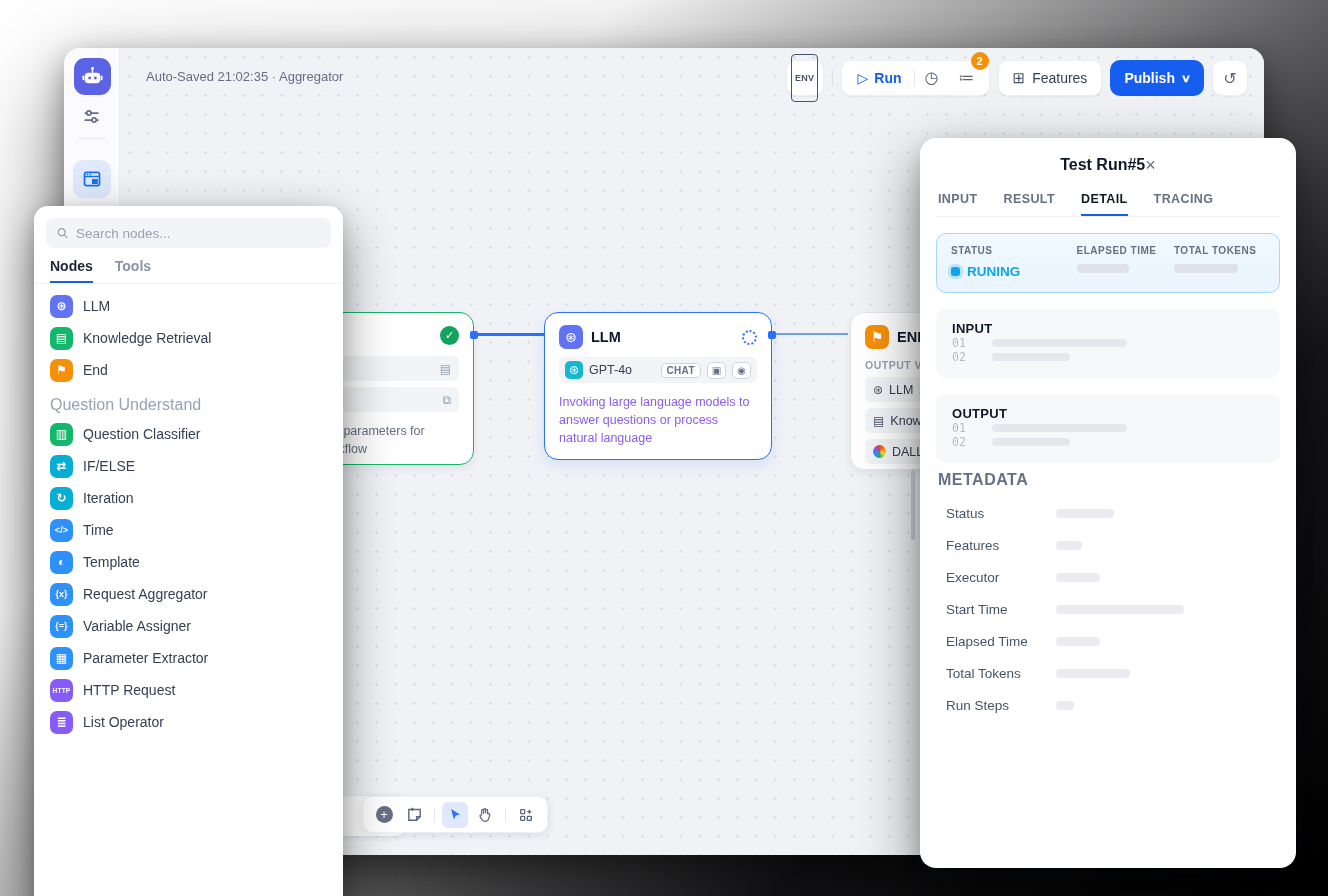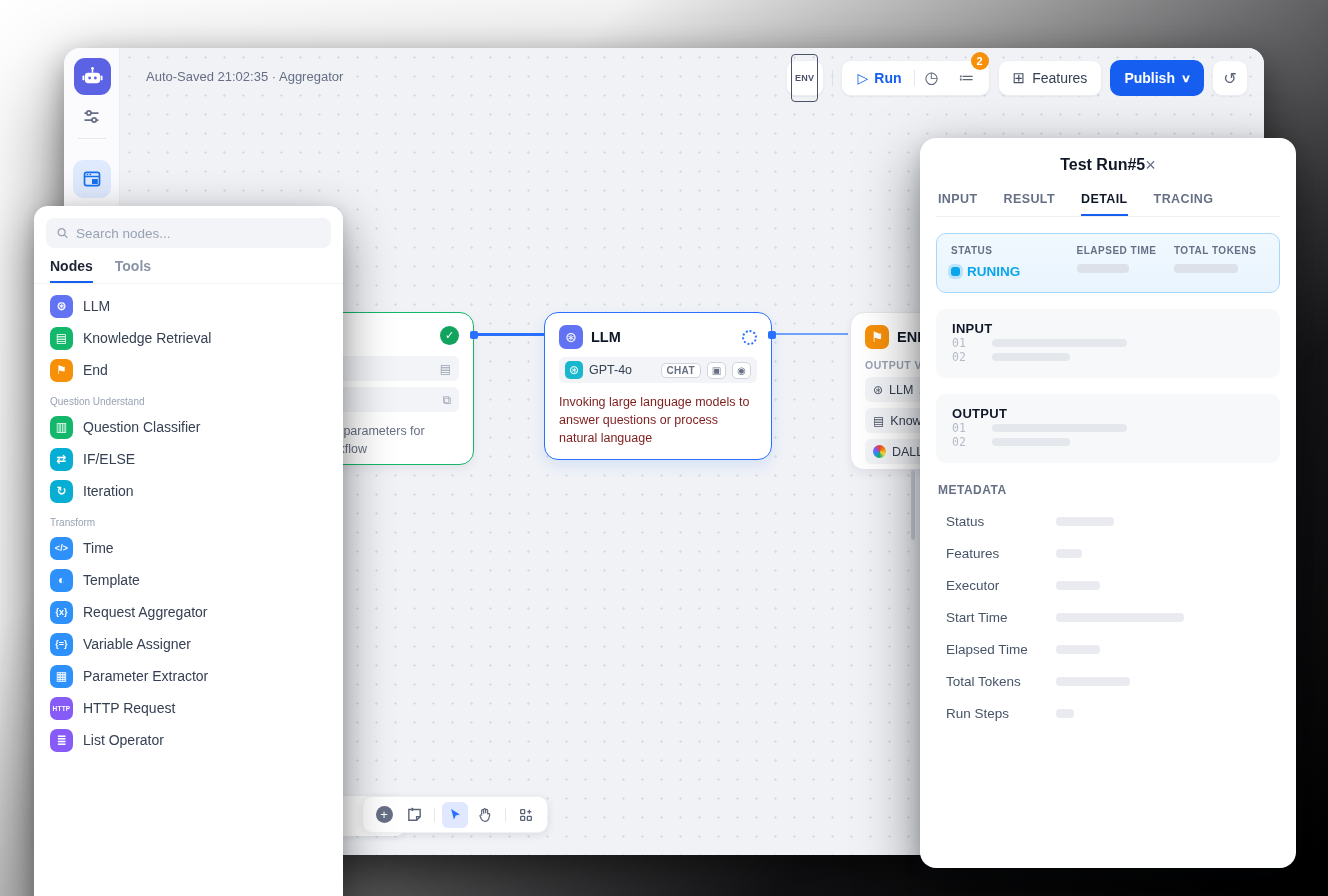--- a/index.html
+++ b/index.html
@@ -76,21 +76,21 @@
     border:2.4px dotted #2970ff; }
   .model-pill { margin:0 14px; height:26px; background:#f2f4f7; border-radius:6px; display:flex;
     align-items:center; gap:6px; padding:0 6px; }
   .openai-ic { width:18px; height:18px; border-radius:5px; background:#17b8ce; color:#fff;
     display:flex; align-items:center; justify-content:center; font-size:12px; }
   .model-name { font-size:12.5px; color:#354052; font-weight:500; }
   .chat-pill { margin-left:auto; border:1px solid #d0d5dd; border-radius:5px; font-size:10px;
     font-weight:600; color:#667085; padding:1px 5px; background:#fff; letter-spacing:.3px;}
   .mini-badge { border:1px solid #d0d5dd; border-radius:5px; font-size:10px; color:#667085;
     padding:1px 4px; background:#fff; line-height:1.3; }
-  .llm-desc { padding:10px 14px 0; font-size:12.5px; color:#7f1d1d; line-height:1.45; }
+  .llm-desc { padding:10px 14px 0; font-size:12.5px; color:#8b5cf6; line-height:1.45; }
   .port { position:absolute; width:8px; height:8px; background:#2970ff; border-radius:2px; z-index:6; }
   .edge { position:absolute; height:2.5px; background:#2970ff; z-index:4; }
   .edge2 { background:#6ea1f7; height:2px; }
 
   .end-node { left:850px; top:312px; width:210px; height:158px; border:1px solid #e4e7ec;
     box-shadow:0 4px 10px rgba(16,24,40,.06); }
   .sect-label { padding:2px 14px 6px; font-size:10.5px; font-weight:600; color:#98a2b3;
     letter-spacing:.5px; }
   .var-row { margin:0 14px 6px; height:25px; background:#f2f4f7; border-radius:6px; display:flex;
     align-items:center; gap:6px; padding:0 8px; font-size:12.5px; color:#354052; }
@@ -123,21 +123,21 @@
     overflow:hidden; }
   .search-box { margin:12px 12px 0; height:30px; background:#f2f4f7; border-radius:8px;
     display:flex; align-items:center; gap:7px; padding:0 10px; }
   .search-box input { border:none; outline:none; background:transparent; font-size:13.5px;
     color:#354052; width:100%; font-family:inherit; }
   .search-box input::placeholder { color:#98a2b3; }
   .ptabs { display:flex; gap:22px; padding:10px 16px 0; border-bottom:1px solid #f2f4f7; }
   .ptab { font-size:14px; font-weight:600; color:#8a94a6; padding-bottom:9px; }
   .ptab.active { color:#1d2433; box-shadow:inset 0 -2px 0 #155eef; }
   .nlist { padding:6px 8px; }
-  .ngroup-label { font-size:10px; color:#98a2b3; padding:10px 8px 4px; }
+  .ngroup-label { font-size:16px; color:#98a2b3; padding:10px 8px 4px; }
   .nitem { height:32px; display:flex; align-items:center; gap:10px; padding:0 8px; border-radius:8px; }
   .nicon { width:23px; height:23px; border-radius:7px; color:#fff; display:flex; align-items:center;
     justify-content:center; font-size:12px; font-weight:600; flex:none; }
   .nicon.small-txt { font-size:6.5px; letter-spacing:.2px; }
   .nlabel { font-size:14px; color:#354052; font-weight:500; }
 
   
   .run-panel { position:absolute; left:920px; top:138px; width:376px; height:730px; background:#fff;
     border-radius:16px; z-index:40; padding:18px 16px;
     box-shadow:0 24px 60px rgba(0,0,0,.5), 0 6px 18px rgba(16,24,40,.15); }
@@ -154,21 +154,21 @@
   .sc-label { font-size:10px; font-weight:600; color:#667085; letter-spacing:.5px; }
   .sc-value { display:flex; align-items:center; gap:7px; font-size:13.5px; font-weight:700; color:#0ba5ec; }
   .status-dot { width:9px; height:9px; border-radius:3px; background:#0ba5ec;
     box-shadow:0 0 0 3px rgba(11,165,236,.22); }
   .skel { background:#e4e7ec; border-radius:4px; height:8px; }
   .sc-skel { height:9px; background:#dde2ea; }
   .io-card { margin-top:16px; background:#f7f8fa; border-radius:10px; padding:12px 16px 14px; }
   .io-title { font-size:13px; font-weight:700; color:#101828; letter-spacing:.3px; }
   .io-row { display:flex; align-items:center; gap:26px; margin-top:0; }
   .io-num { font-family:"DejaVu Sans Mono",monospace; font-size:11.5px; color:#b4bbc7; }
-  .meta-label { margin-top:20px; font-size:12px; font-weight:600; color:#667085;
+  .meta-label { margin-top:8px; font-size:16px; font-weight:600; color:#667085;
     letter-spacing:.5px; padding:0 2px; }
   .meta-row { display:flex; align-items:center; margin-top:17px; padding:0 10px; }
   .meta-key { width:110px; font-size:13.5px; color:#475467; flex:none; }
   .meta-skel { height:9px; background:#e9ebf0; border-radius:4px; }
 </style>
 </head>
 <body>
 
 <div id="stage">
   <div class="app-window">
@@ -383,21 +383,20 @@
           </span>
         <span class="nlabel">IF/ELSE</span>
       </div>
       <div class="nitem">
         <span class="nicon" style="background: rgb(6, 174, 212);">
             <i style="font-style: normal;">↻</i>
           </span>
         <span class="nlabel">Iteration</span>
       </div>
 
-      <div class="ngroup-label">Transform</div>
       <div class="nitem">
         <span class="nicon small-txt" style="background: rgb(46, 144, 250);">
             <i style="font-size:9px;font-style:normal;">&lt;/&gt;</i>
           </span>
         <span class="nlabel">Time</span>
       </div>
       <div class="nitem">
         <span class="nicon" style="background: rgb(46, 144, 250);">
             <i style="font-style: normal;">◐</i>
           </span>

